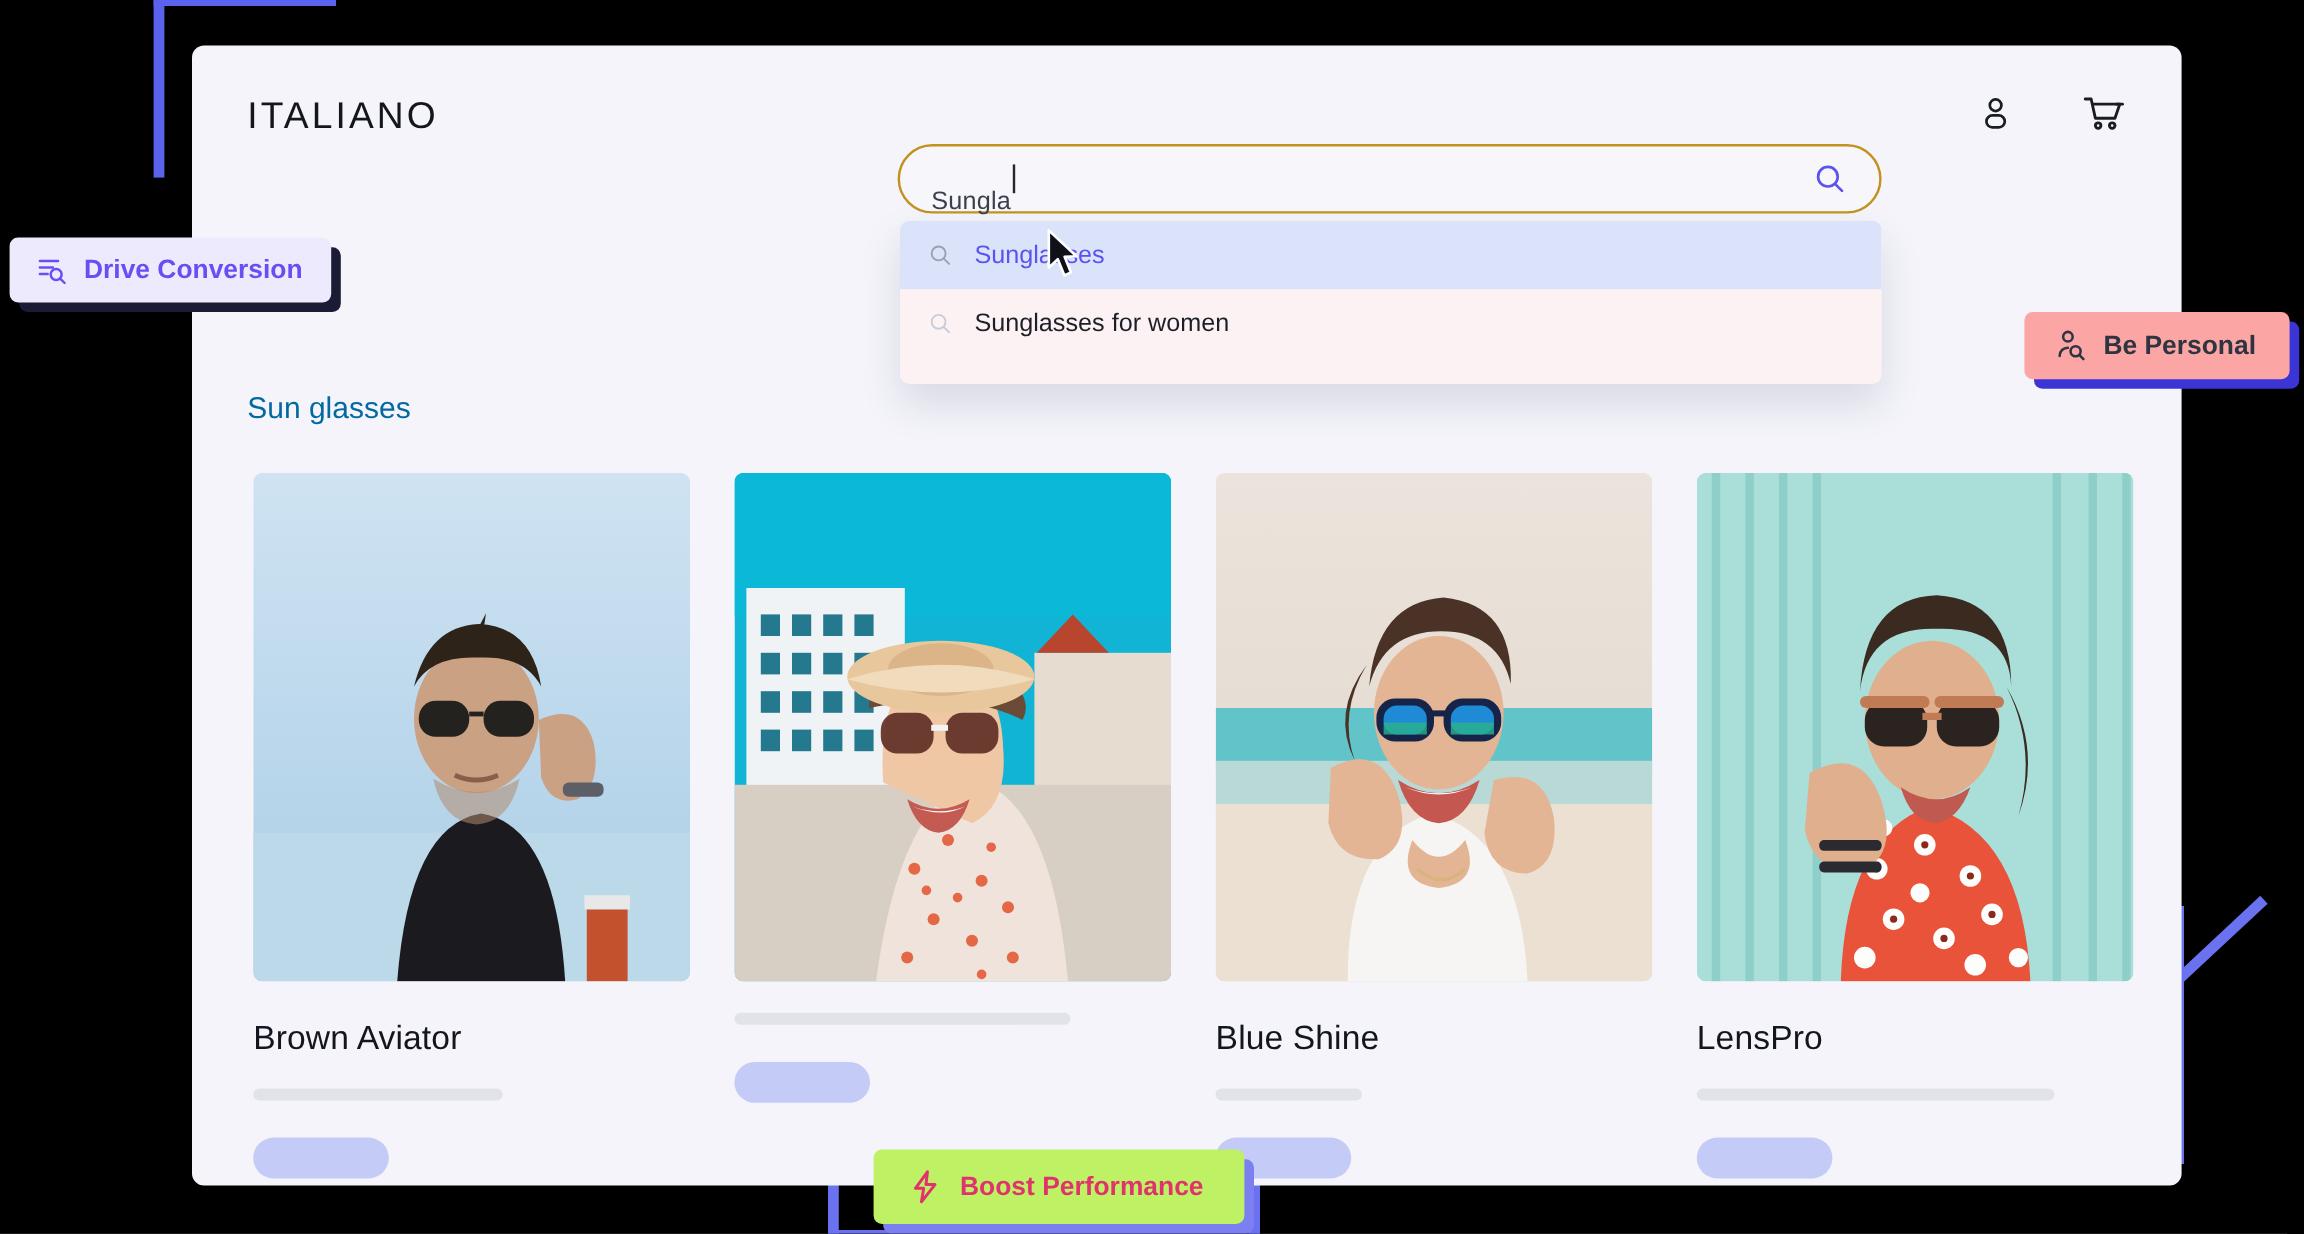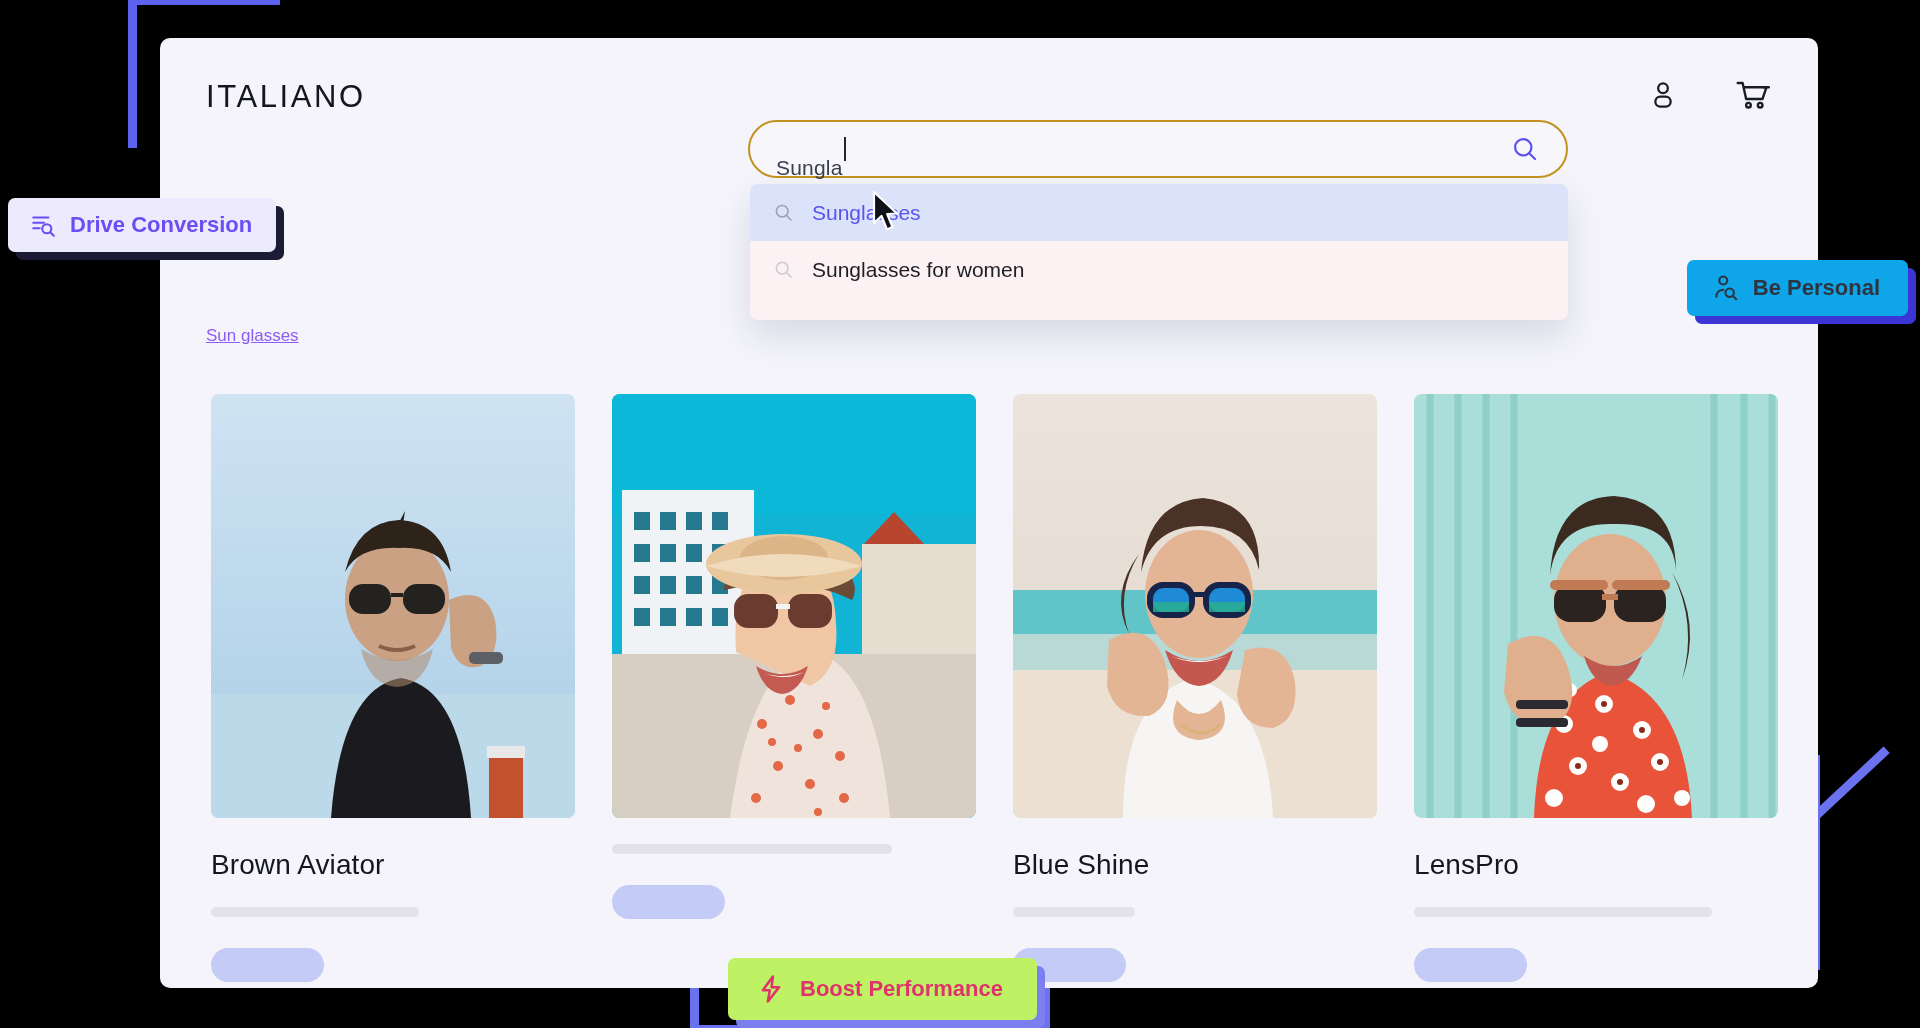--- a/index.html
+++ b/index.html
@@ -186,24 +186,23 @@
     display: flex;
     align-items: center;
     gap: 54px;
   }
 
   
   .section-title {
     position: absolute;
     left: 46px;
     top: 288px;
-    font-size: 17px;
-    color: #8b5cf6;
+    font-size: 25px;
+    color: #0369a1;
     font-weight: 400;
-    text-decoration: underline;
   }
 
   
   .grid {
     position: absolute;
     left: 51px;
     top: 346px;
     right: 40px;
     display: flex;
     gap: 37px;
@@ -263,21 +262,21 @@
     padding: 14px 24px 14px 22px;
     background: #eceafc;
     color: #6b4df3;
     box-shadow: 8px 8px 0 #1c1b36;
   }
 
   .badge-personal {
     right: 12px;
     top: 260px;
     padding: 14px 28px 14px 24px;
-    background: #0ea5e9;
+    background: #fca5a5;
     color: #2e3440;
     box-shadow: 8px 8px 0 #3b35d6;
   }
 
   .badge-boost {
     left: 728px;
     bottom: 8px;
     padding: 16px 34px 16px 28px;
     background: #bef264;
     color: #e0336d;

